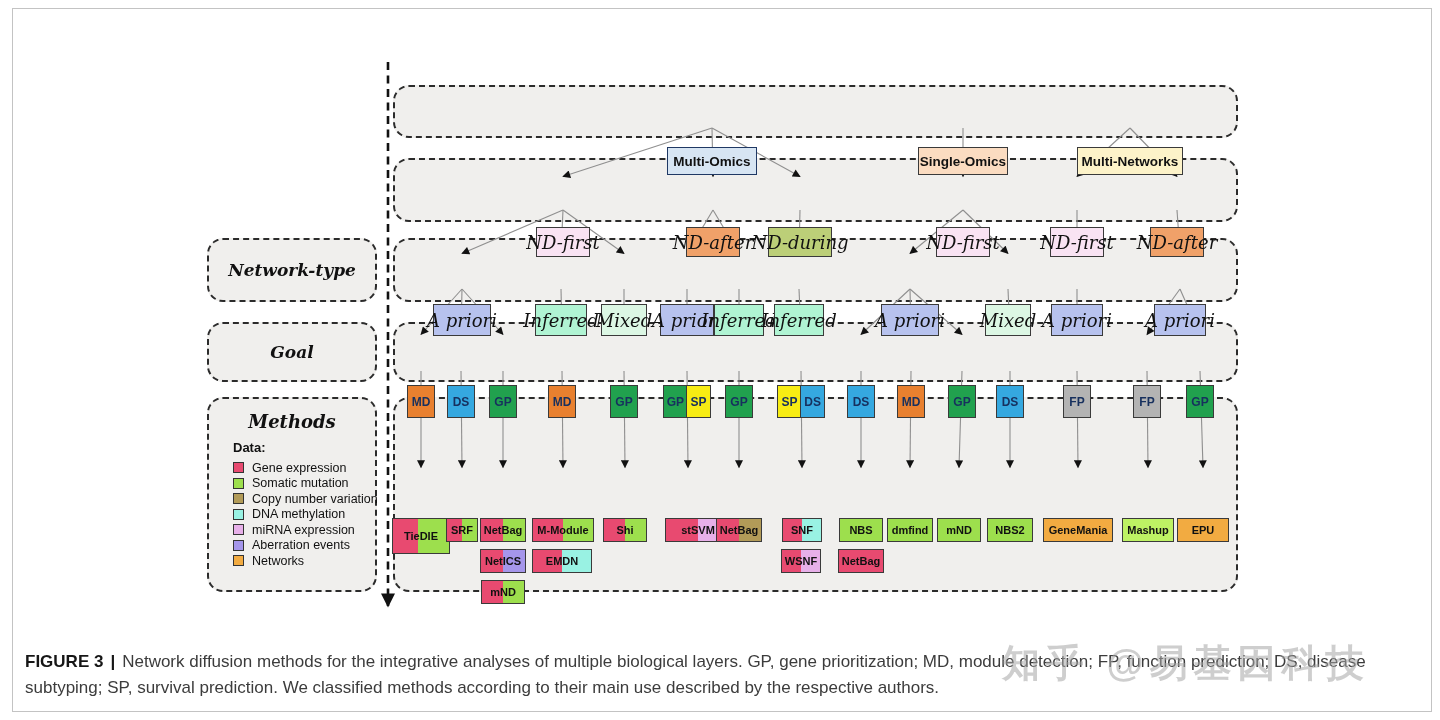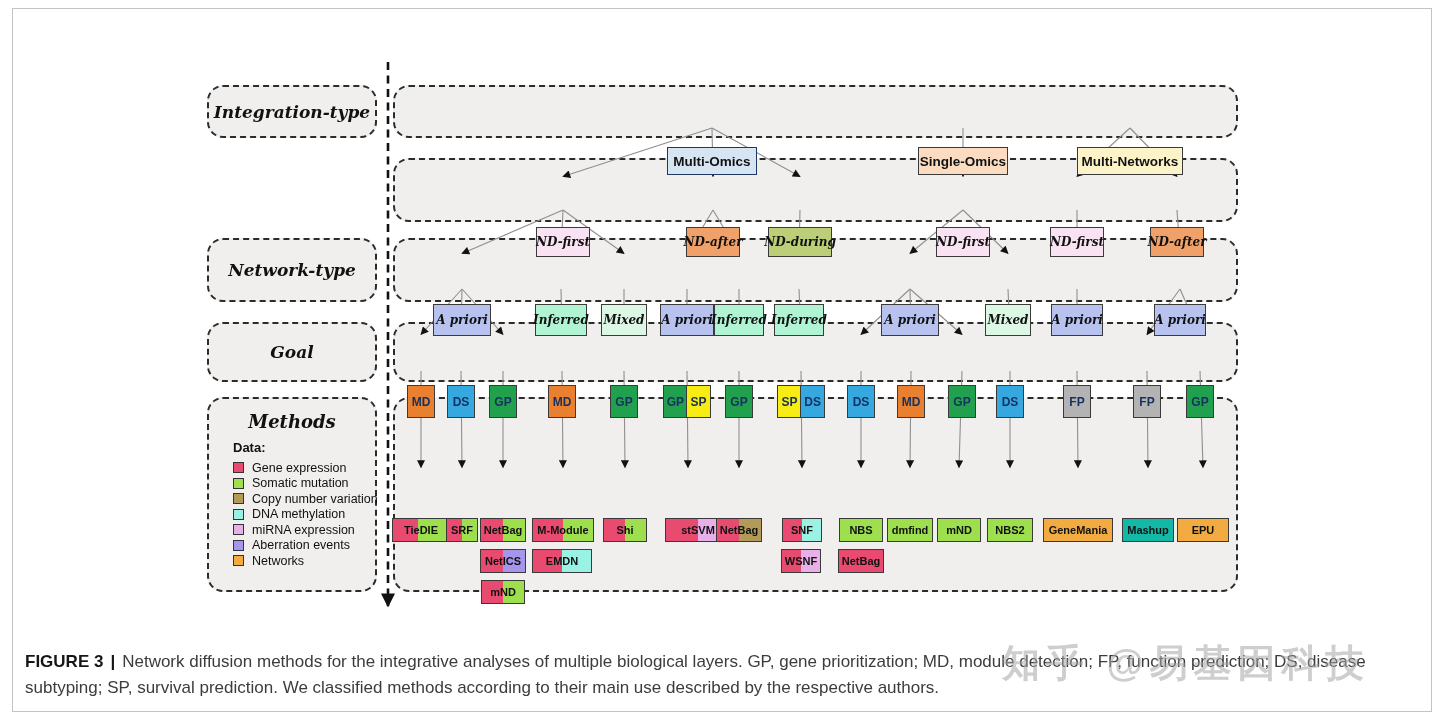--- a/index.html
+++ b/index.html
@@ -34,21 +34,21 @@
 
   
   #arrows{position:absolute;left:0;top:0;z-index:2;}
   #nodes-layer{position:absolute;left:0;top:0;width:1440px;height:720px;z-index:3;pointer-events:none;}
   .edge{stroke:#8f8f8f;stroke-width:1.1;}
 
   .node{position:absolute;box-sizing:border-box;border:1.6px solid #3a3a3a;
         display:flex;align-items:center;justify-content:center;white-space:nowrap;color:#111;margin-top:48px;}
   .node.integration{font-weight:bold;font-size:13.5px;}
   .node.nd,.node.network{font-family:"DejaVu Serif",serif;font-style:italic;
-        font-weight:bold;font-size:12px;}
+        font-weight:normal;font-size:18px;}
   .node.goal{font-weight:bold;font-size:12px;color:#17305e;}
   .node.pair{border:none;background:transparent;padding:0;}
   .node.pair .cell{flex:1 1 50%;height:100%;border:1.6px solid #3a3a3a;box-sizing:border-box;
         display:flex;align-items:center;justify-content:center;font-weight:bold;
         font-size:12px;color:#17305e;}
   .node.pair .cell + .cell{margin-left:-1.6px;}
   .node.method{font-weight:bold;font-size:11px;}
 
   
   .caption{position:absolute;left:25px;top:649px;width:1392px;font-size:17px;
@@ -59,23 +59,20 @@
   .watermark{position:absolute;left:1002px;top:638px;z-index:5;
              font-size:38px;letter-spacing:6px;font-weight:bold;
              color:rgba(165,165,165,0.55);white-space:nowrap;}
 </style>
 </head>
 <body>
 
 <div class="page">
   <div class="frame"></div>
 
-  <div class="lb lb1">
-    <span class="rowlabel">Integration-type</span>
-  </div>
   <div class="lb lb3">
     <span class="rowlabel">Network-type</span>
   </div>
   <div class="lb lb4">
     <span class="rowlabel">Goal</span>
   </div>
   <div class="lb lb5">
     <span class="rowlabel">Methods</span>
     <div class="legend">
       <div class="legend-heading">Data:</div>
@@ -210,34 +207,34 @@
         <div class="cell" style="background: rgb(247, 236, 19);">SP</div>
         <div class="cell" style="background: rgb(53, 168, 224);">DS</div>
       </div>
       <div class="node goal" style="left: 847px; top: 337px; width: 28px; height: 33px; background: rgb(53, 168, 224);">DS</div>
       <div class="node goal" style="left: 897px; top: 337px; width: 28px; height: 33px; background: rgb(232, 128, 47);">MD</div>
       <div class="node goal" style="left: 948px; top: 337px; width: 28px; height: 33px; background: rgb(33, 161, 78);">GP</div>
       <div class="node goal" style="left: 996px; top: 337px; width: 28px; height: 33px; background: rgb(53, 168, 224);">DS</div>
       <div class="node goal" style="left: 1063px; top: 337px; width: 28px; height: 33px; background: rgb(179, 179, 179);">FP</div>
       <div class="node goal" style="left: 1133px; top: 337px; width: 28px; height: 33px; background: rgb(179, 179, 179);">FP</div>
       <div class="node goal" style="left: 1186px; top: 337px; width: 28px; height: 33px; background: rgb(33, 161, 78);">GP</div>
-      <div class="node method" style="left: 392px; top: 470px; width: 58px; height: 24px; background: linear-gradient(90deg, rgb(232, 74, 112) 0px, rgb(232, 74, 112) 45%, rgb(157, 223, 77) 45%, rgb(157, 223, 77) 100%);">TieDIE</div>
+      <div class="node method" style="left: 392px; top: 470px; width: 58px; height: 36px; background: linear-gradient(90deg, rgb(232, 74, 112) 0px, rgb(232, 74, 112) 45%, rgb(157, 223, 77) 45%, rgb(157, 223, 77) 100%);">TieDIE</div>
       <div class="node method" style="left: 446px; top: 470px; width: 32px; height: 24px; background: linear-gradient(90deg, rgb(232, 74, 112) 0px, rgb(232, 74, 112) 50%, rgb(157, 223, 77) 50%, rgb(157, 223, 77) 100%);">SRF</div>
       <div class="node method" style="left: 480px; top: 470px; width: 46px; height: 24px; background: linear-gradient(90deg, rgb(232, 74, 112) 0px, rgb(232, 74, 112) 50%, rgb(157, 223, 77) 50%, rgb(157, 223, 77) 100%);">NetBag</div>
       <div class="node method" style="left: 532px; top: 470px; width: 62px; height: 24px; background: linear-gradient(90deg, rgb(232, 74, 112) 0px, rgb(232, 74, 112) 50%, rgb(157, 223, 77) 50%, rgb(157, 223, 77) 100%);">M-Module</div>
       <div class="node method" style="left: 603px; top: 470px; width: 44px; height: 24px; background: linear-gradient(90deg, rgb(232, 74, 112) 0px, rgb(232, 74, 112) 50%, rgb(157, 223, 77) 50%, rgb(157, 223, 77) 100%);">Shi</div>
       <div class="node method" style="left: 665px; top: 470px; width: 66px; height: 24px; background: linear-gradient(90deg, rgb(232, 74, 112) 0px, rgb(232, 74, 112) 50%, rgb(231, 176, 233) 50%, rgb(231, 176, 233) 100%);">stSVM</div>
       <div class="node method" style="left: 716px; top: 470px; width: 46px; height: 24px; background: linear-gradient(90deg, rgb(232, 74, 112) 0px, rgb(232, 74, 112) 50%, rgb(178, 155, 88) 50%, rgb(178, 155, 88) 100%);">NetBag</div>
       <div class="node method" style="left: 782px; top: 470px; width: 40px; height: 24px; background: linear-gradient(90deg, rgb(232, 74, 112) 0px, rgb(232, 74, 112) 50%, rgb(153, 242, 227) 50%, rgb(153, 242, 227) 100%);">SNF</div>
       <div class="node method" style="left: 839px; top: 470px; width: 44px; height: 24px; background: rgb(157, 223, 77);">NBS</div>
       <div class="node method" style="left: 887px; top: 470px; width: 46px; height: 24px; background: rgb(157, 223, 77);">dmfind</div>
       <div class="node method" style="left: 937px; top: 470px; width: 44px; height: 24px; background: rgb(157, 223, 77);">mND</div>
       <div class="node method" style="left: 987px; top: 470px; width: 46px; height: 24px; background: rgb(157, 223, 77);">NBS2</div>
       <div class="node method" style="left: 1043px; top: 470px; width: 70px; height: 24px; background: rgb(242, 171, 65);">GeneMania</div>
-      <div class="node method" style="left: 1122px; top: 470px; width: 52px; height: 24px; background: #14b8a6;">Mashup</div>
+      <div class="node method" style="left: 1122px; top: 470px; width: 52px; height: 24px; background: #bef264;">Mashup</div>
       <div class="node method" style="left: 1177px; top: 470px; width: 52px; height: 24px; background: rgb(242, 171, 65);">EPU</div>
       <div class="node method" style="left: 480px; top: 501px; width: 46px; height: 24px; background: linear-gradient(90deg, rgb(232, 74, 112) 0px, rgb(232, 74, 112) 50%, rgb(165, 150, 235) 50%, rgb(165, 150, 235) 100%);">NetICS</div>
       <div class="node method" style="left: 532px; top: 501px; width: 60px; height: 24px; background: linear-gradient(90deg, rgb(232, 74, 112) 0px, rgb(232, 74, 112) 50%, rgb(153, 242, 227) 50%, rgb(153, 242, 227) 100%);">EMDN</div>
       <div class="node method" style="left: 781px; top: 501px; width: 40px; height: 24px; background: linear-gradient(90deg, rgb(232, 74, 112) 0px, rgb(232, 74, 112) 50%, rgb(231, 176, 233) 50%, rgb(231, 176, 233) 100%);">WSNF</div>
       <div class="node method" style="left: 838px; top: 501px; width: 46px; height: 24px; background: rgb(232, 74, 112);">NetBag</div>
       <div class="node method" style="left: 481px; top: 532px; width: 44px; height: 24px; background: linear-gradient(90deg, rgb(232, 74, 112) 0px, rgb(232, 74, 112) 50%, rgb(157, 223, 77) 50%, rgb(157, 223, 77) 100%);">mND</div>
     </div>
 
   <div class="caption">
     <span class="cap-label">FIGURE 3</span><span class="cap-sep">|</span><span class="cap-text">Network diffusion methods for the integrative analyses of multiple biological layers. GP, gene prioritization; MD, module detection; FP, function prediction; DS, disease subtyping; SP, survival prediction. We classified methods according to their main use described by the respective authors.</span>

